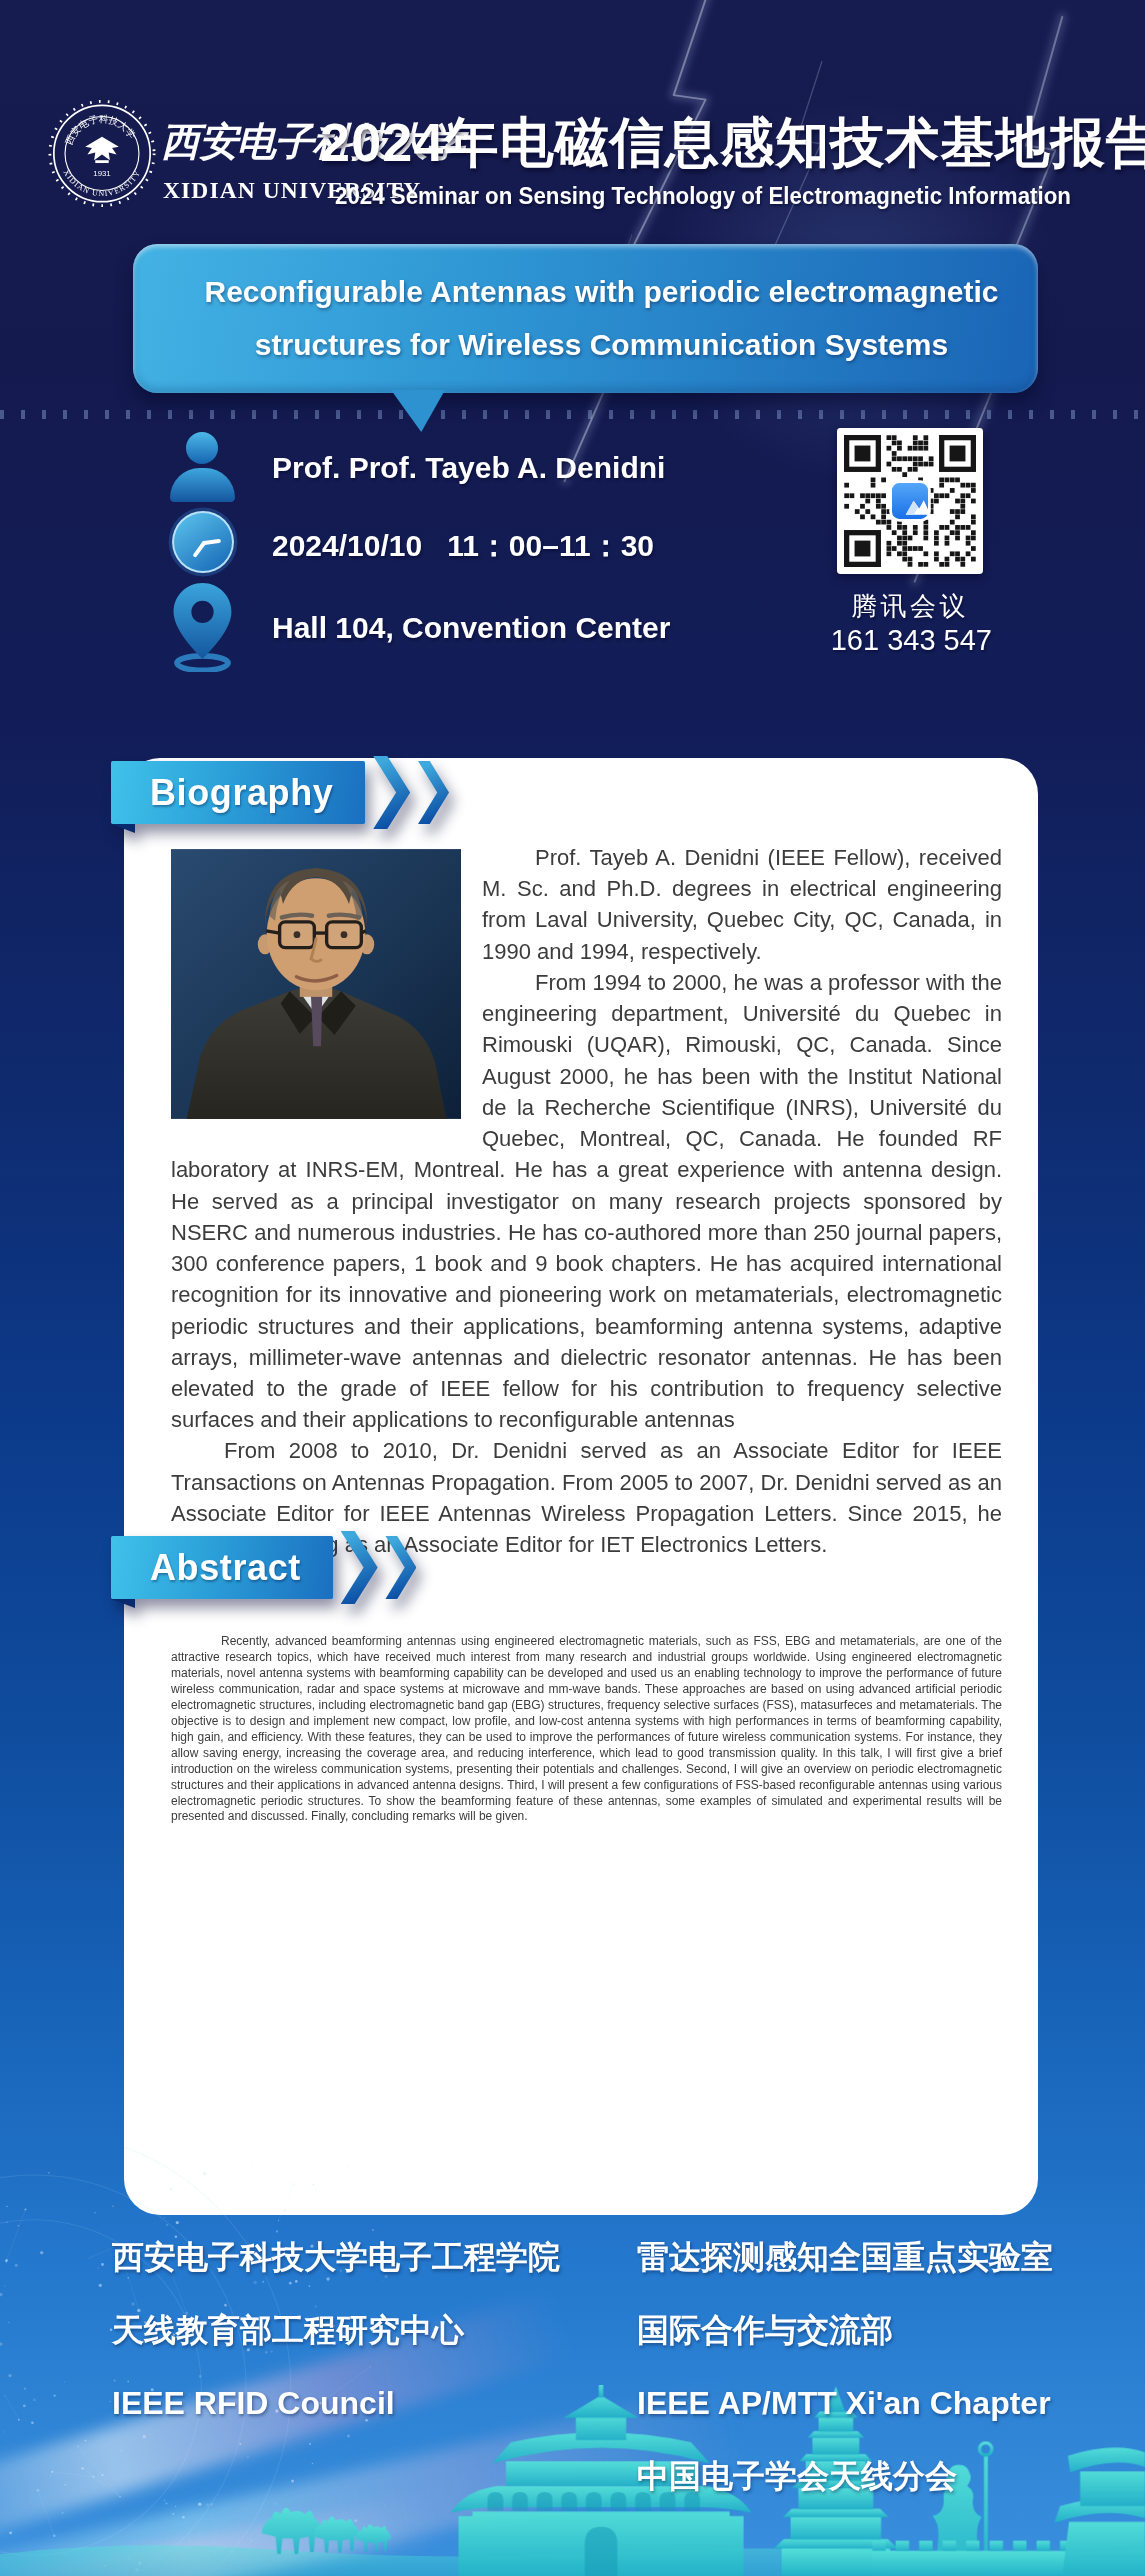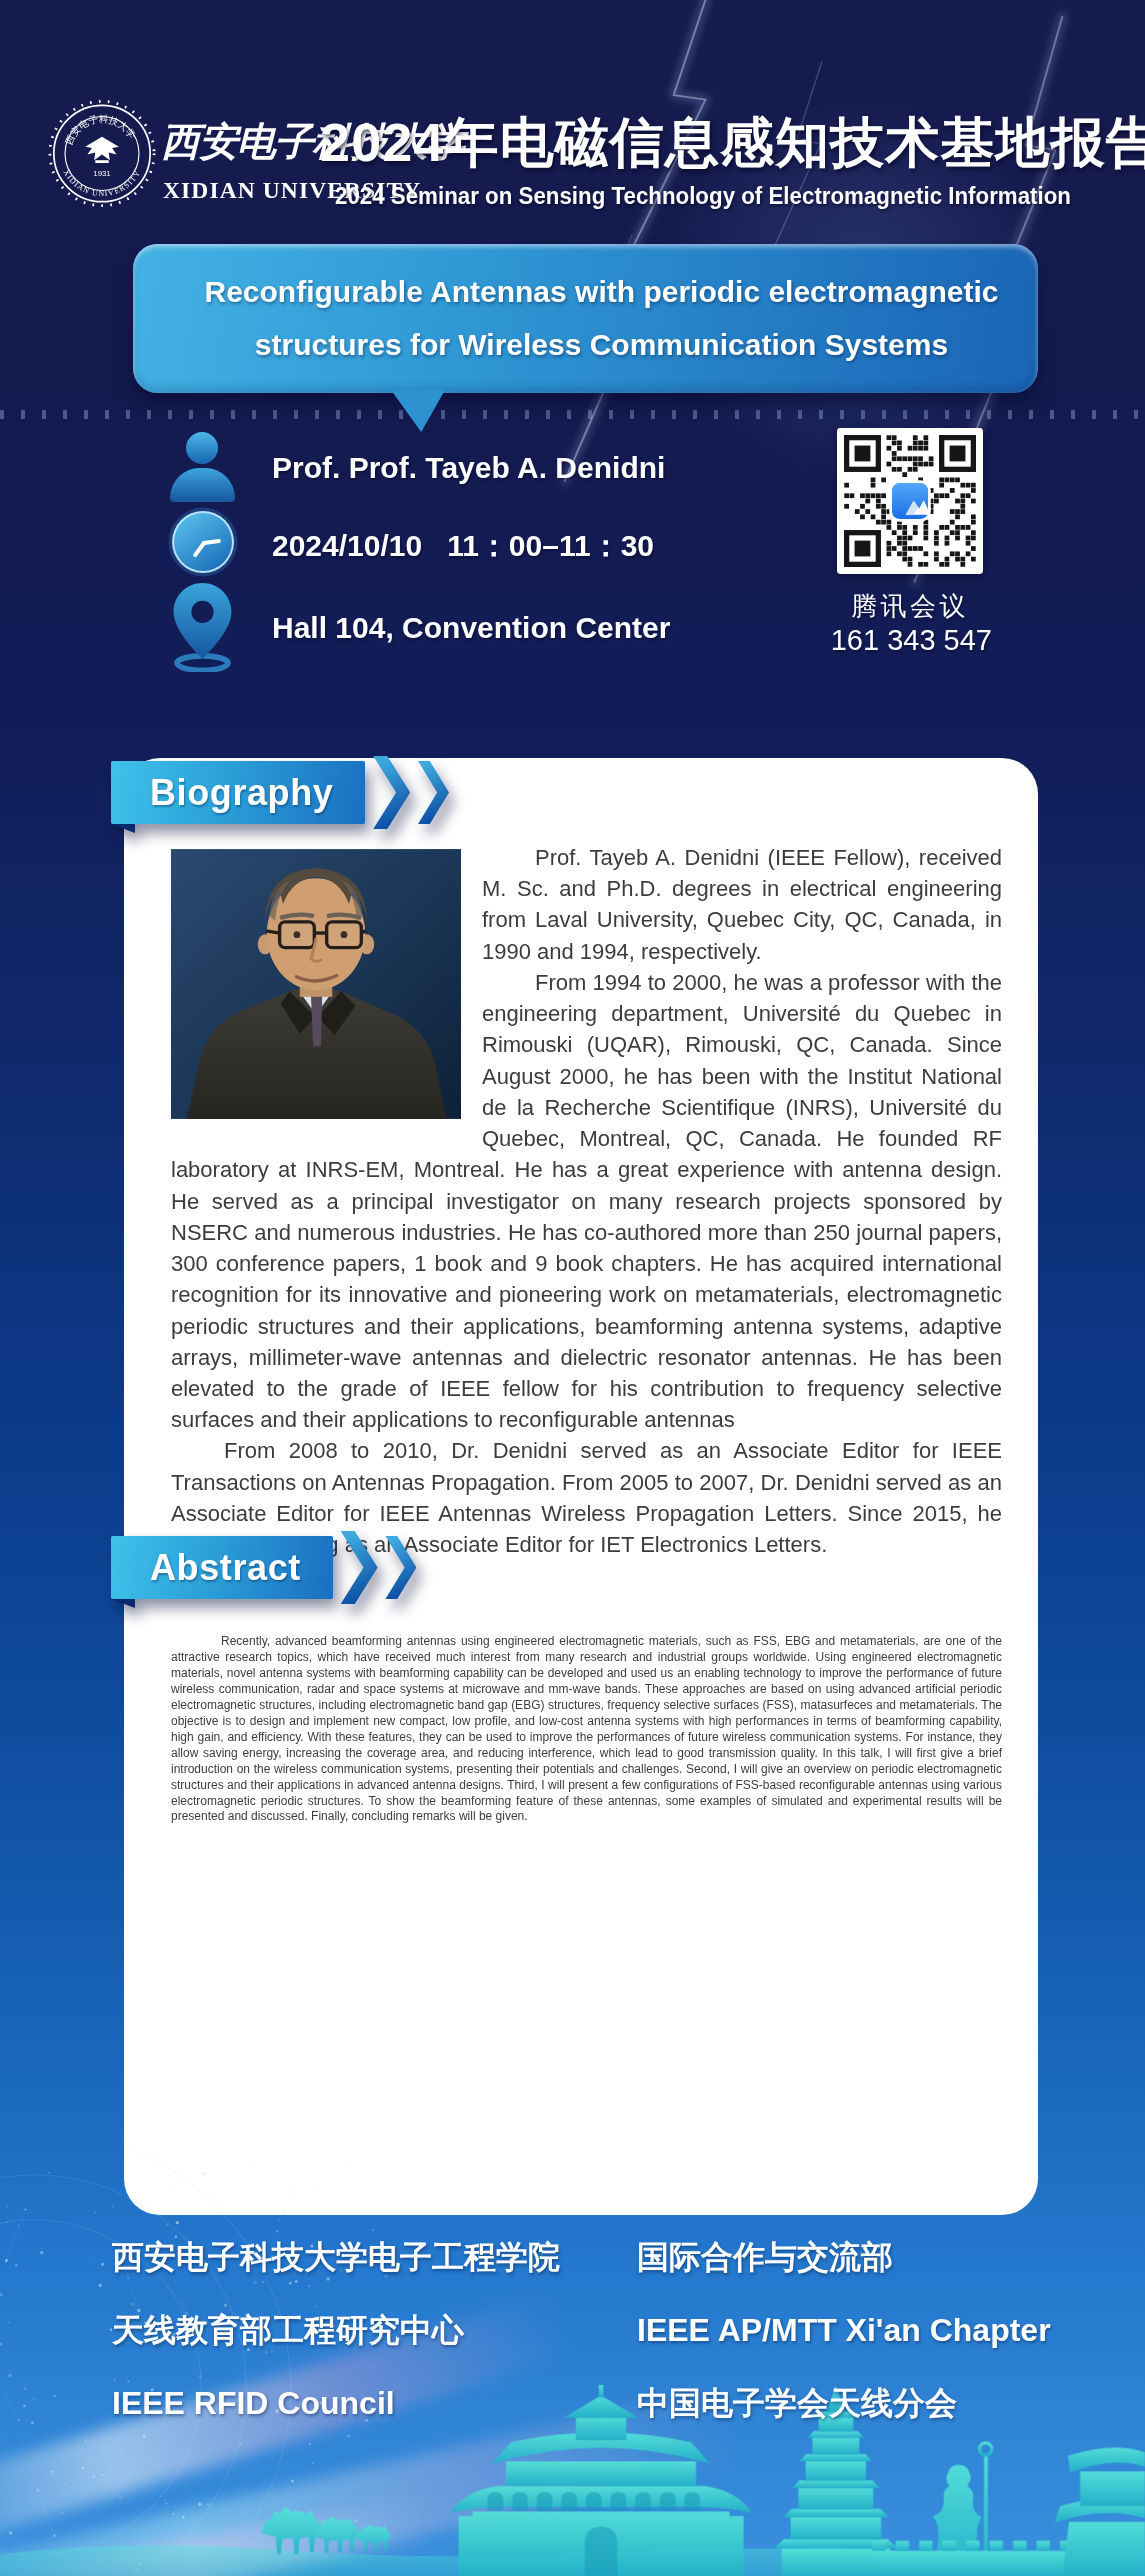--- a/index.html
+++ b/index.html
@@ -654,19 +654,20 @@
       <path d="M1046,345 v-58 q0,-30 29,-30 q29,0 29,30 v58 Z"></path>
     </g>
   </svg>
 
   <div class="org-col org-left">
     <div>西安电子科技大学电子工程学院</div>
     <div>天线教育部工程研究中心</div>
     <div>IEEE RFID Council</div>
   </div>
   <div class="org-col org-right">
+    <div>雷达探测感知全国重点实验室</div>
     <div>国际合作与交流部</div>
     <div>IEEE AP/MTT Xi'an Chapter</div>
     <div>中国电子学会天线分会</div>
   </div>
 
 </div>
 
 
 </body></html>

